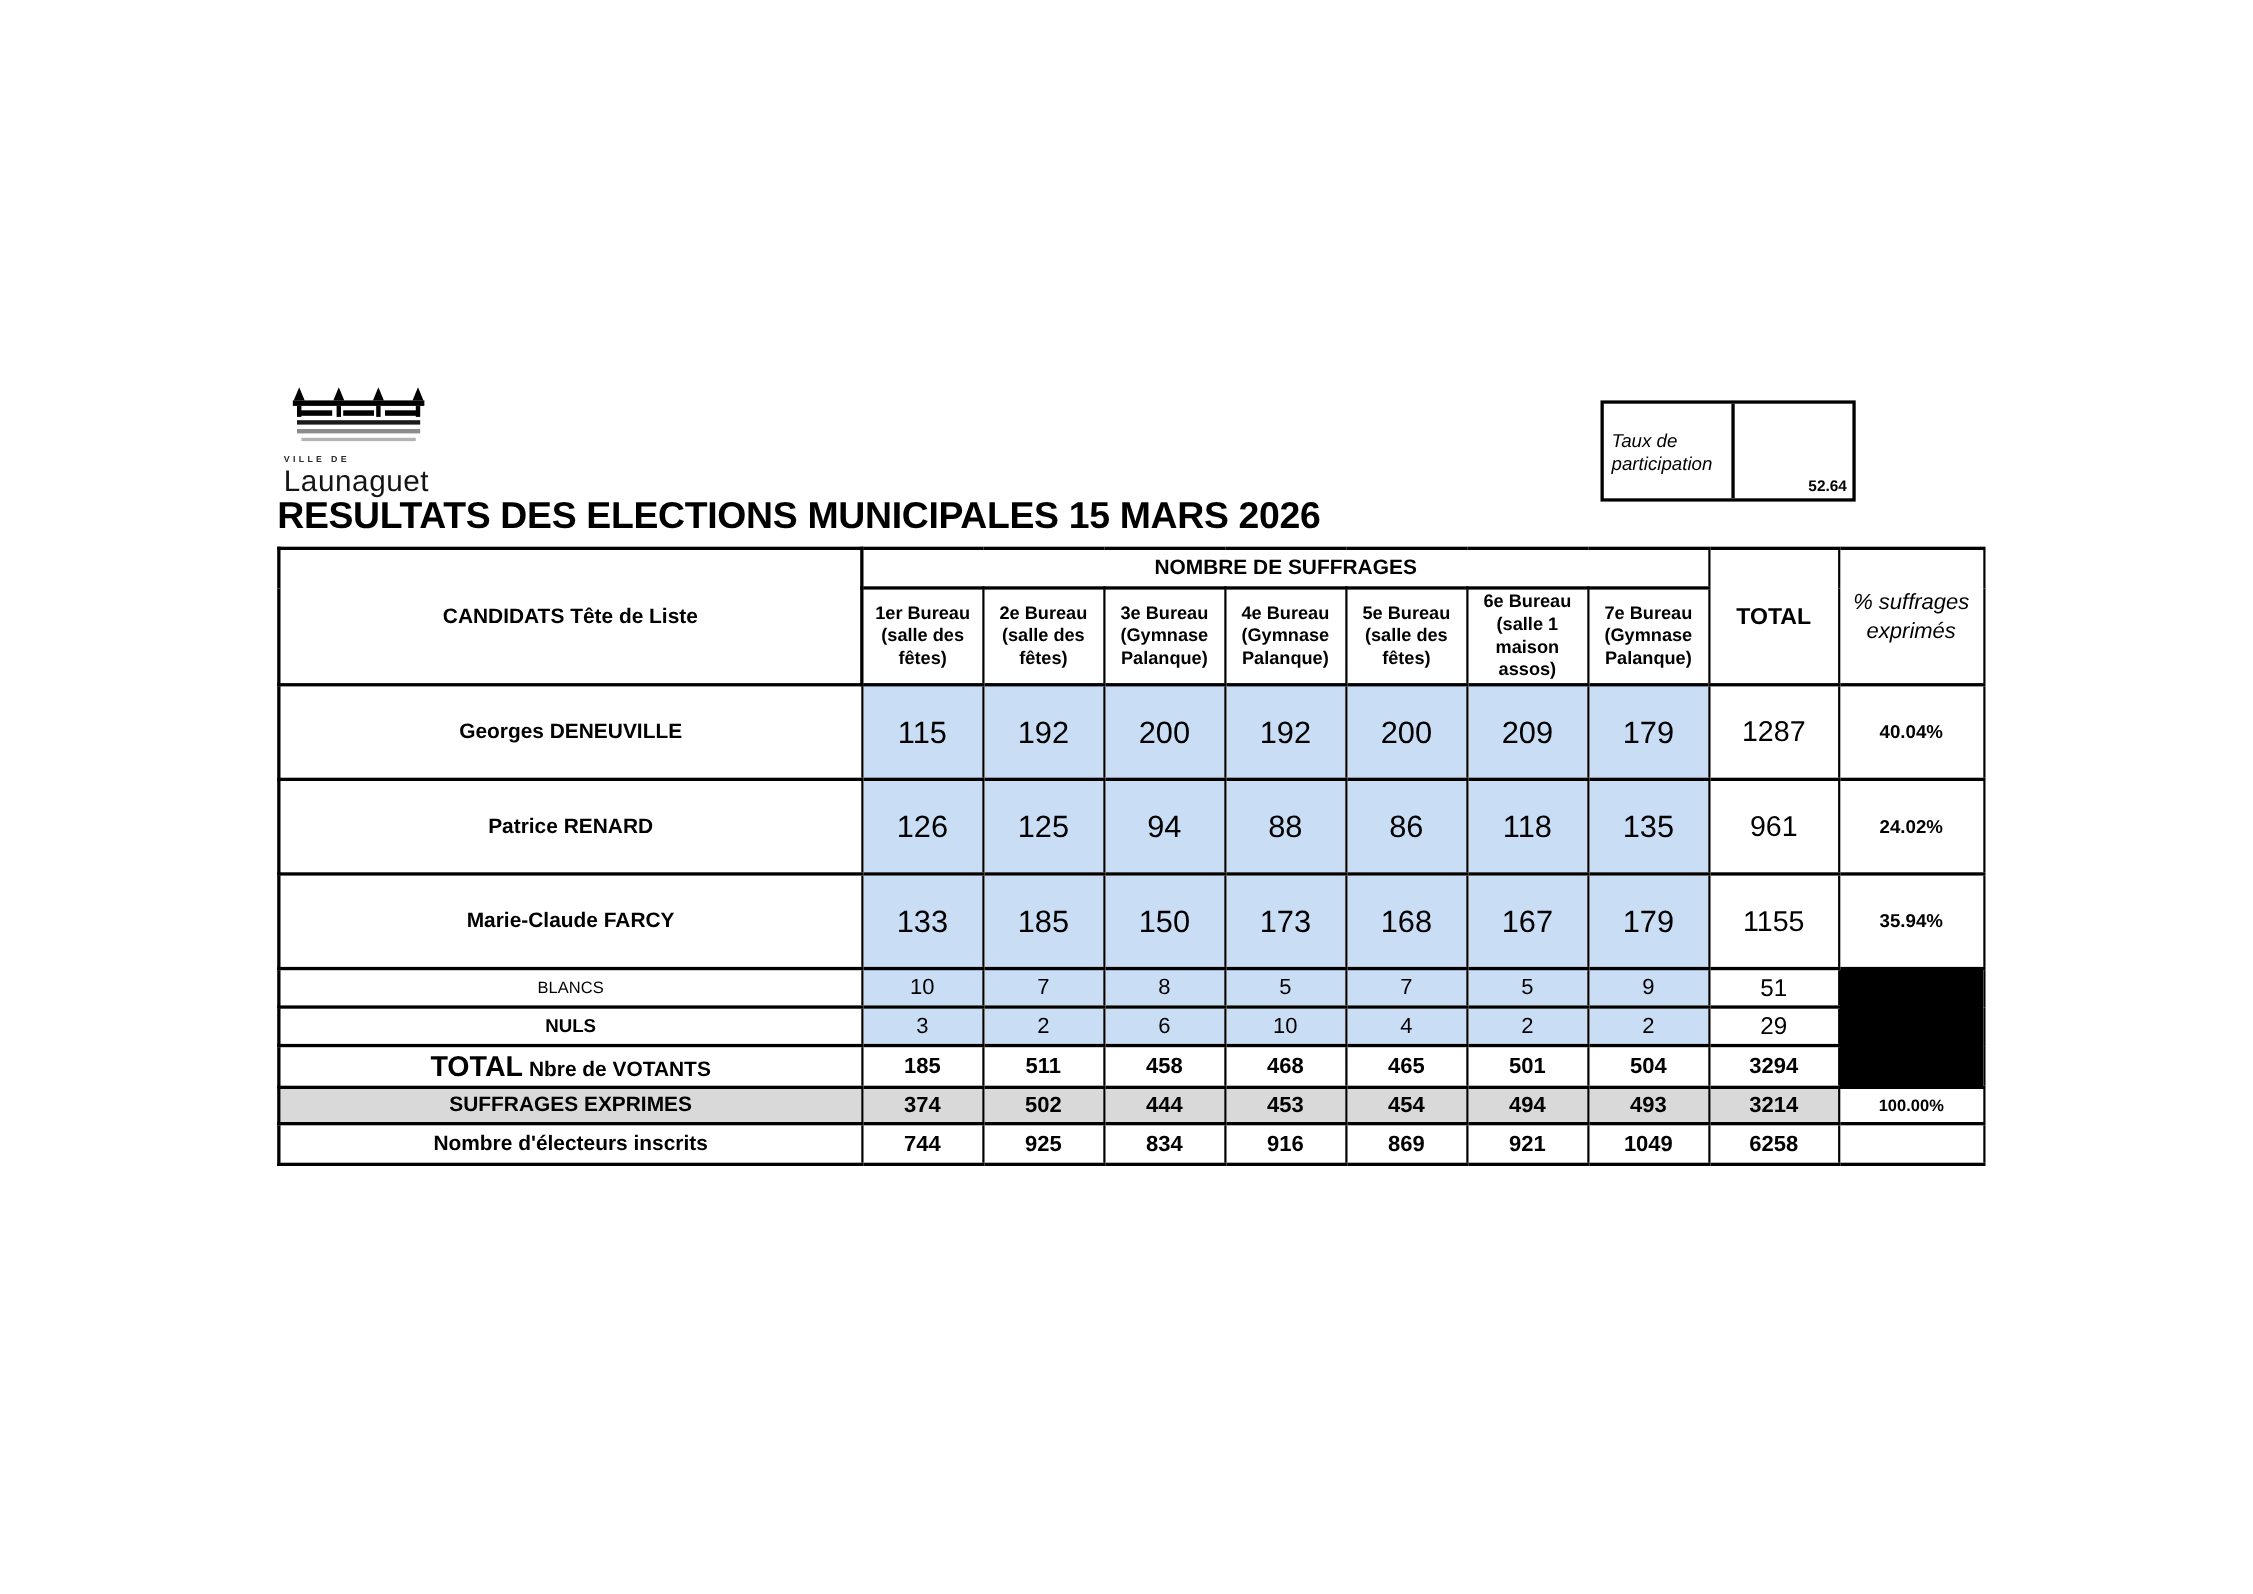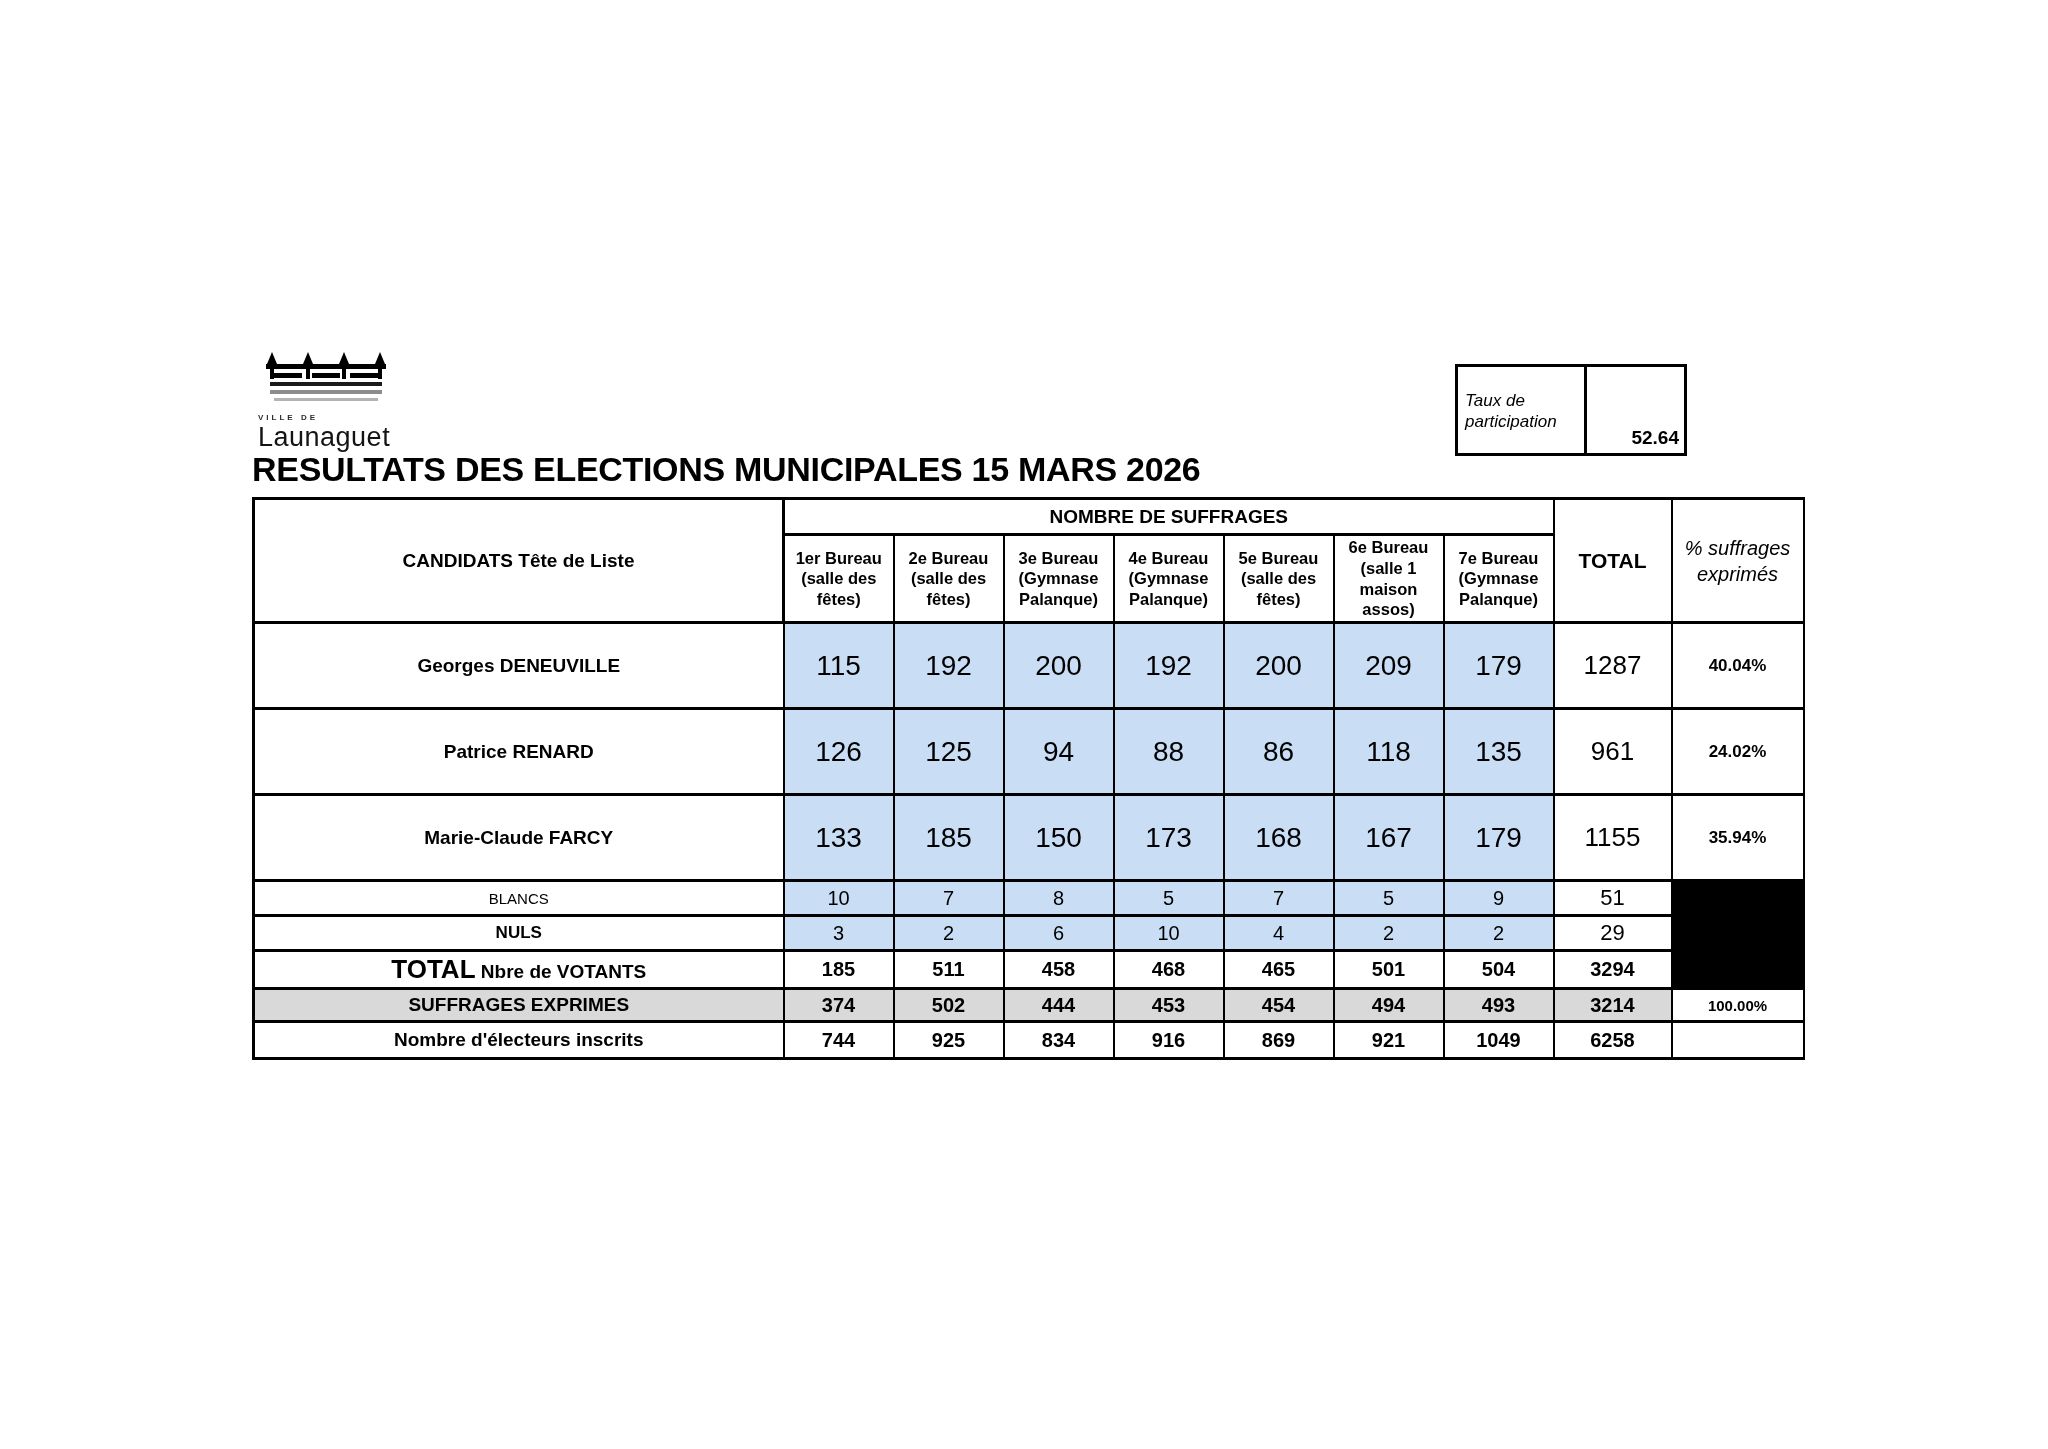--- a/index.html
+++ b/index.html
@@ -12,24 +12,24 @@
 
   
   .logo{position:absolute;left:258px;top:352px;width:136px;text-align:left;}
   .logo svg{display:block;margin:0 auto;}
   .logo .ville{font-size:8px;font-weight:bold;letter-spacing:3px;color:#2b2b2b;margin-top:9px;}
   .logo .lname{font-size:27px;color:#141414;letter-spacing:0.5px;margin-top:0px;}
 
   
   .taux{position:absolute;left:1455px;top:364px;width:226px;height:86px;
         border:3px solid #000;display:flex;background:#fff;}
-  .taux .lbl{width:105px;border-right:3px solid #000;padding:6px 14px 4px 7px;
+  .taux .lbl{width:105px;border-right:3px solid #000;padding:6px 4px 4px 7px;
              font-style:italic;font-size:17px;line-height:1.25;display:flex;align-items:center;}
   .taux .val{flex:1;display:flex;align-items:flex-end;justify-content:flex-end;
-             padding:0 5px 4px 0;font-weight:bold;font-size:19px;}
+             padding:0 5px 4px 0;font-weight:bold;font-size:14px;}
 
   
   .title{position:absolute;left:252px;top:450px;width:1552px;margin:0;
          text-align:left;font-size:34px;font-weight:bold;letter-spacing:-0.3px;}
 
   
   .tbl{position:absolute;left:252px;top:497px;border-collapse:collapse;table-layout:fixed;}
   .tbl td{border:solid #000;border-width:3px 2px;text-align:center;vertical-align:middle;
           padding:0;overflow:hidden;}
   .tbl tr>td:first-child{border-left-width:3px;}

